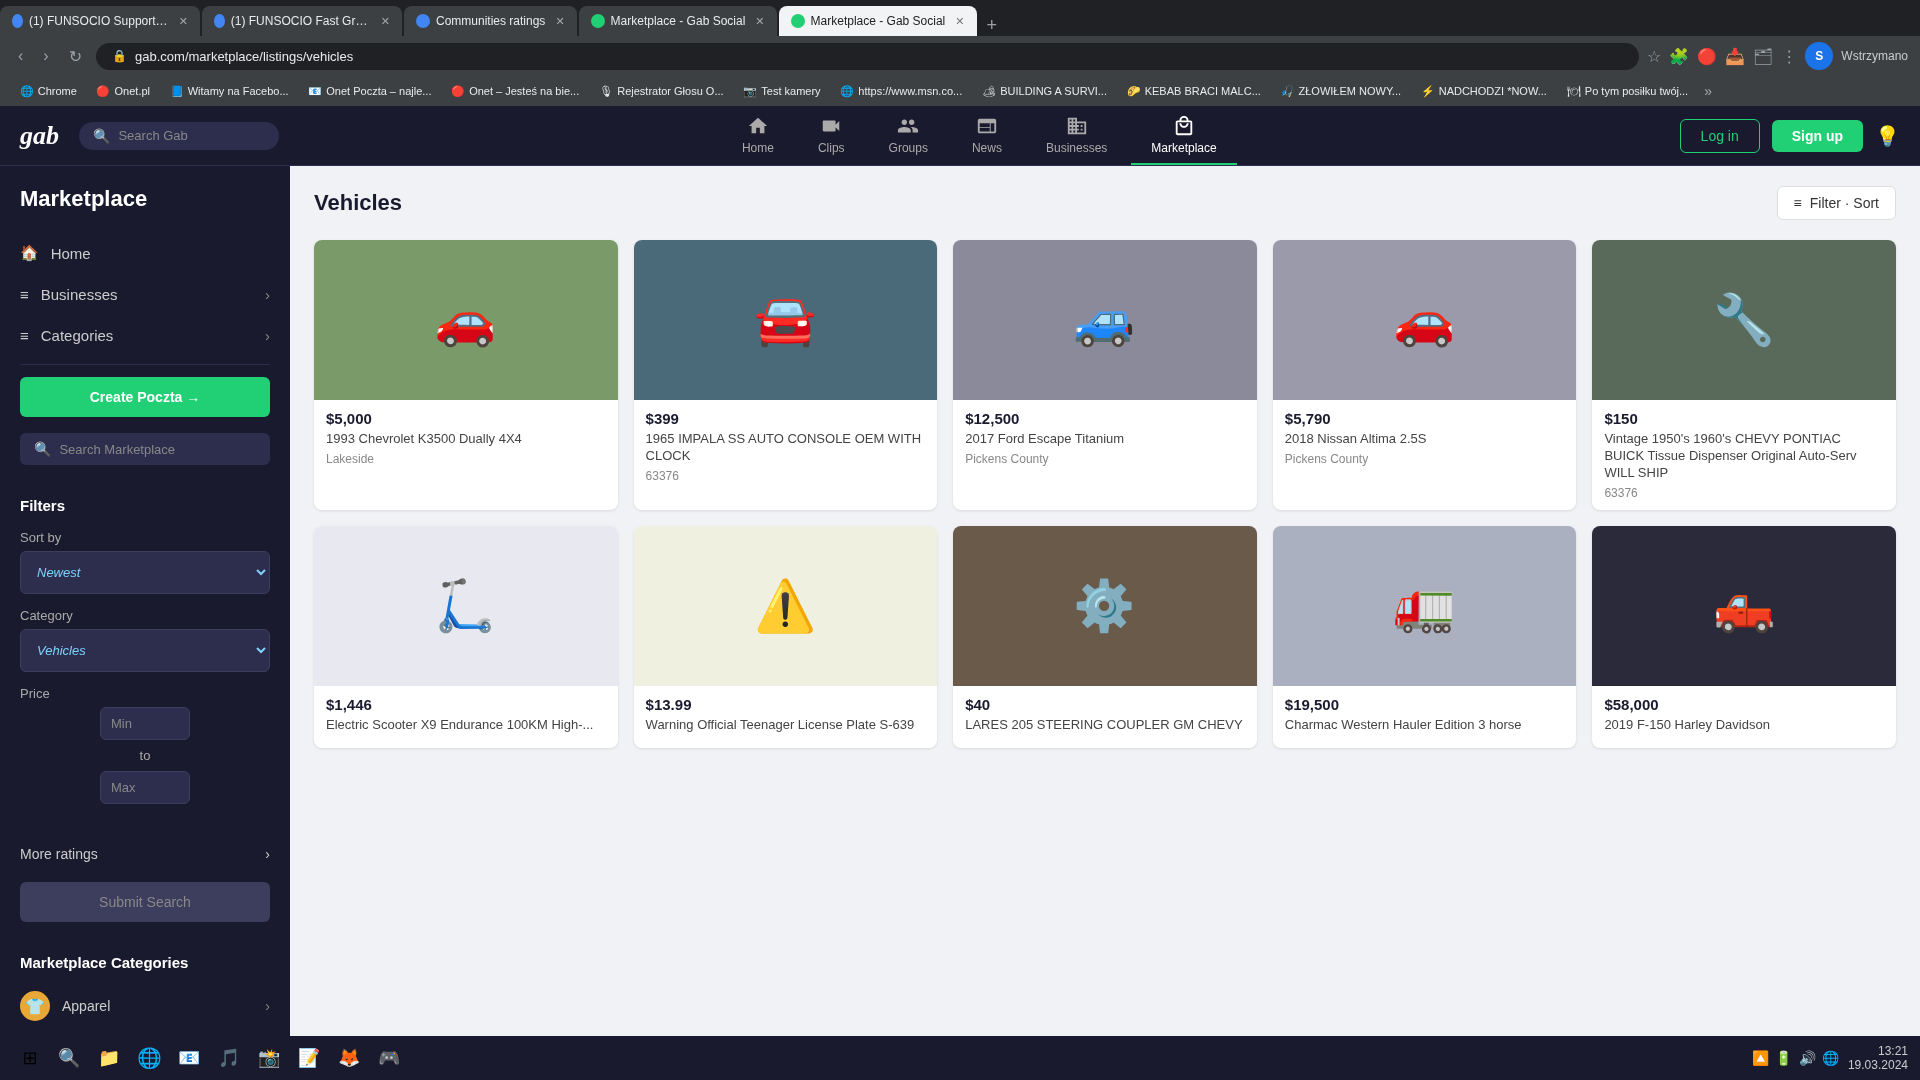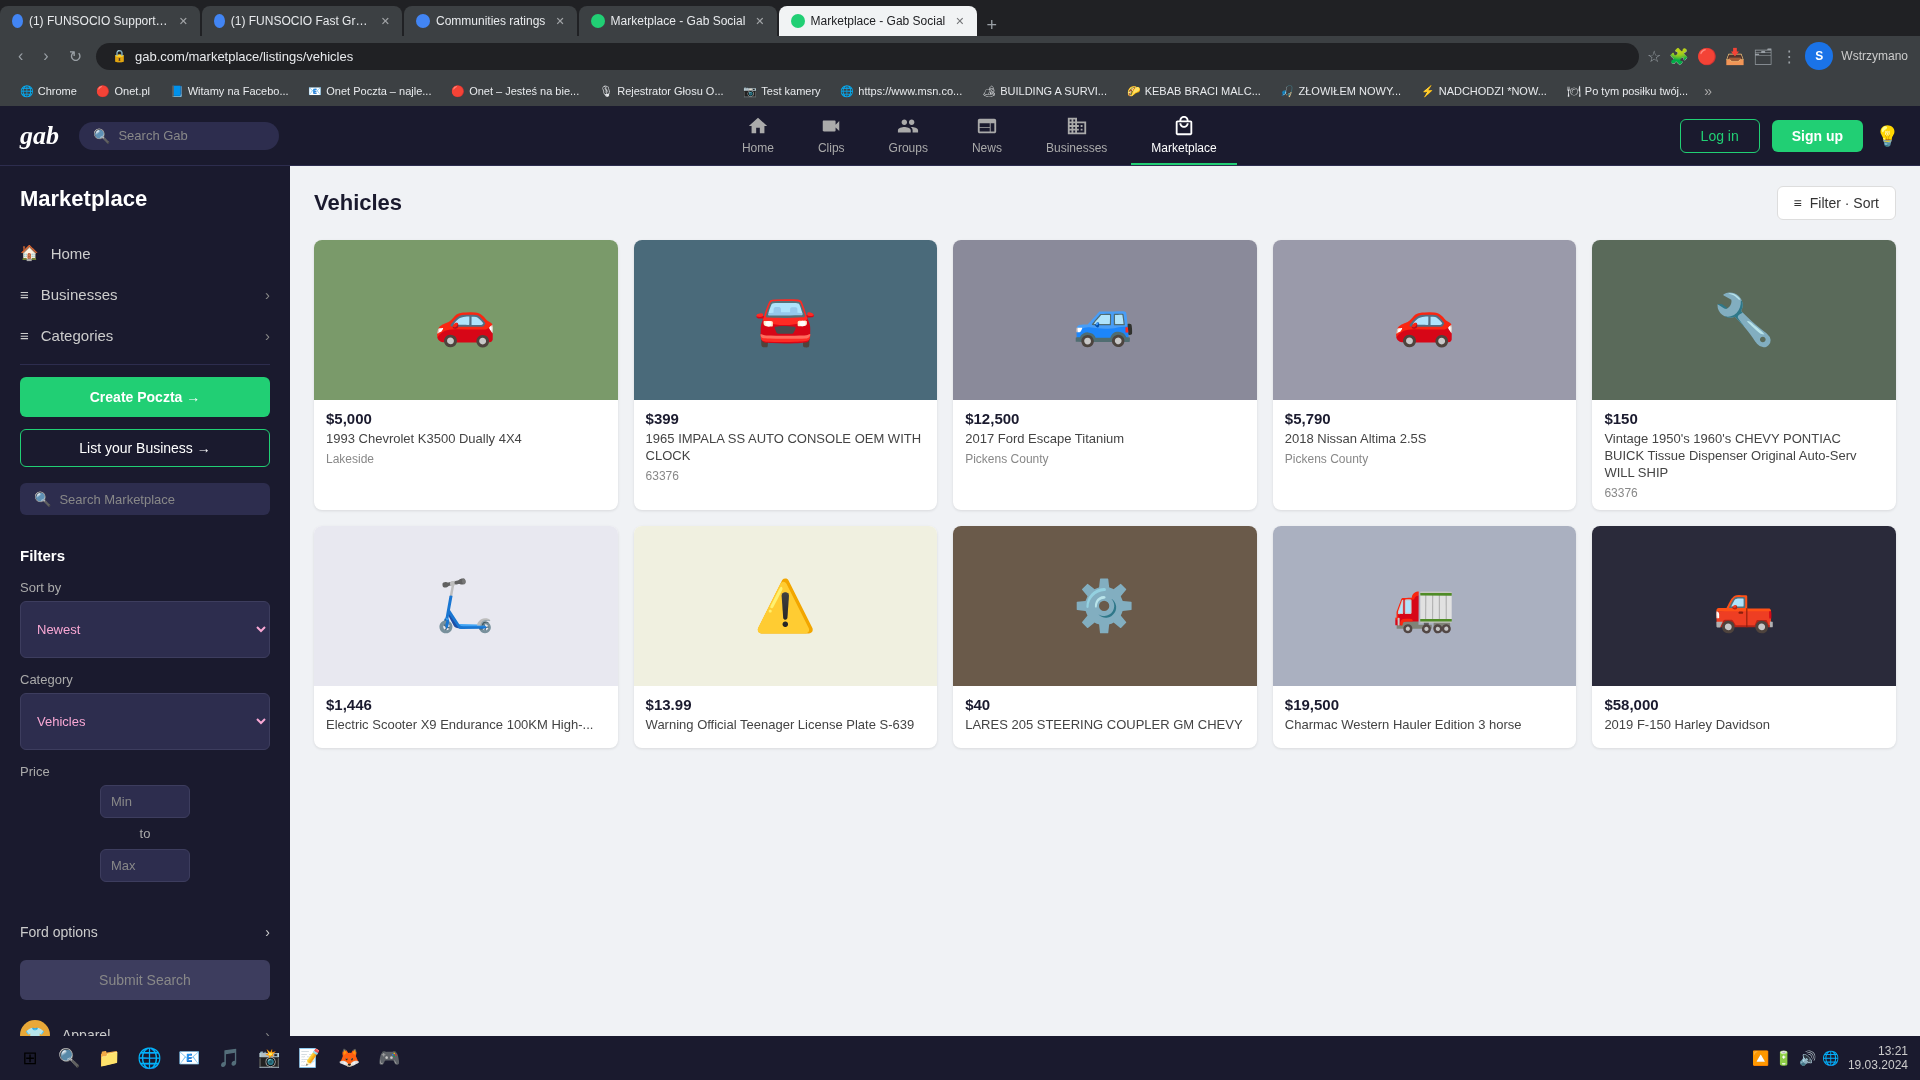--- a/index.html
+++ b/index.html
@@ -61,21 +61,21 @@
     .btn-list-business { background: transparent; color: white; border: 1px solid #21cf74; padding: 10px 20px; margin: 8px 20px; border-radius: 6px; cursor: pointer; font-size: 14px; width: calc(100% - 40px); text-align: center; display: block; }
 
     .search-marketplace { margin: 16px 20px; background: #2d2d4e; border-radius: 6px; padding: 8px 14px; display: flex; align-items: center; gap: 8px; }
     .search-marketplace input { background: none; border: none; outline: none; color: #bef264; font-size: 13px; flex: 1; }
     .search-marketplace input::placeholder { color: #888; }
 
     .filters-section { padding: 16px 20px; }
     .filters-title { color: white; font-size: 15px; font-weight: bold; margin-bottom: 16px; }
     .filter-row { margin-bottom: 14px; }
     .filter-label { color: #aaa; font-size: 13px; margin-bottom: 6px; }
-    .filter-select { background: #2d2d4e; border: 1px solid #3d3d5e; border-radius: 6px; color: #f9a8d4; padding: 19px 12px; width: 100%; font-size: 13px; outline: none; cursor: pointer; }
+    .filter-select { background: #2d2d4e; border: 1px solid #3d3d5e; border-radius: 6px; color: #7dd3fc; padding: 12px 12px; width: 100%; font-size: 13px; outline: none; cursor: pointer; font-style: italic; }
     .price-row { display: flex; align-items: center; gap: 8px; flex-direction: column; }
     .price-input { background: #2d2d4e; border: 1px solid #3d3d5e; border-radius: 6px; color: white; padding: 8px 10px; width: 90px; font-size: 13px; outline: none; }
     .price-input::placeholder { color: #888; }
     .price-to { color: #aaa; font-size: 13px; }
 
     .more-options-row { display: flex; align-items: center; justify-content: space-between; padding: 12px 20px; color: #ccc; cursor: pointer; }
 
     .btn-submit { background: #3d3d5e; color: #888; border: none; padding: 12px 20px; margin: 8px 20px; border-radius: 6px; cursor: not-allowed; font-size: 14px; width: calc(100% - 40px); }
 
     .marketplace-categories { padding: 16px 20px 8px; color: white; font-size: 15px; font-weight: bold; margin-top: 8px; }
@@ -293,21 +293,20 @@
       </div>
       <div class="sidebar-menu-item">
         <span>≡</span>
         <span>Categories</span>
         <span class="chevron">›</span>
       </div>
 
       <div class="sidebar-divider"></div>
 
       <button class="btn-create-listing">Create Poczta →</button>
-      <button class="btn-list-business">List your Business →</button>
 
       <div class="search-marketplace">
         <span>🔍</span>
         <input type="text" placeholder="Search Marketplace" style="">
       </div>
 
       <div class="filters-section">
         <div class="filters-title">Filters</div>
 
         <div class="filter-row">
@@ -334,26 +333,27 @@
           <div class="filter-label">Price</div>
           <div class="price-row">
             <input type="text" class="price-input" placeholder="Min" style="">
             <span class="price-to">to</span>
             <input type="text" class="price-input" placeholder="Max" style="">
           </div>
         </div>
       </div>
 
       <div class="more-options-row">
-        <span>Ford options</span>
+        <span>More ratings</span>
         <span class="chevron">›</span>
       </div>
 
       <button class="btn-submit">Submit Search</button>
 
+      <div class="marketplace-categories">Marketplace Categories</div>
 
       <div class="category-item">
         <div class="category-dot" style="background:#e8a838;">
           <span>👕</span>
         </div>
         <span>Apparel</span>
         <span class="chevron">›</span>
       </div>
       <div class="category-item">
         <div class="category-dot" style="background:#8b6daf;">

